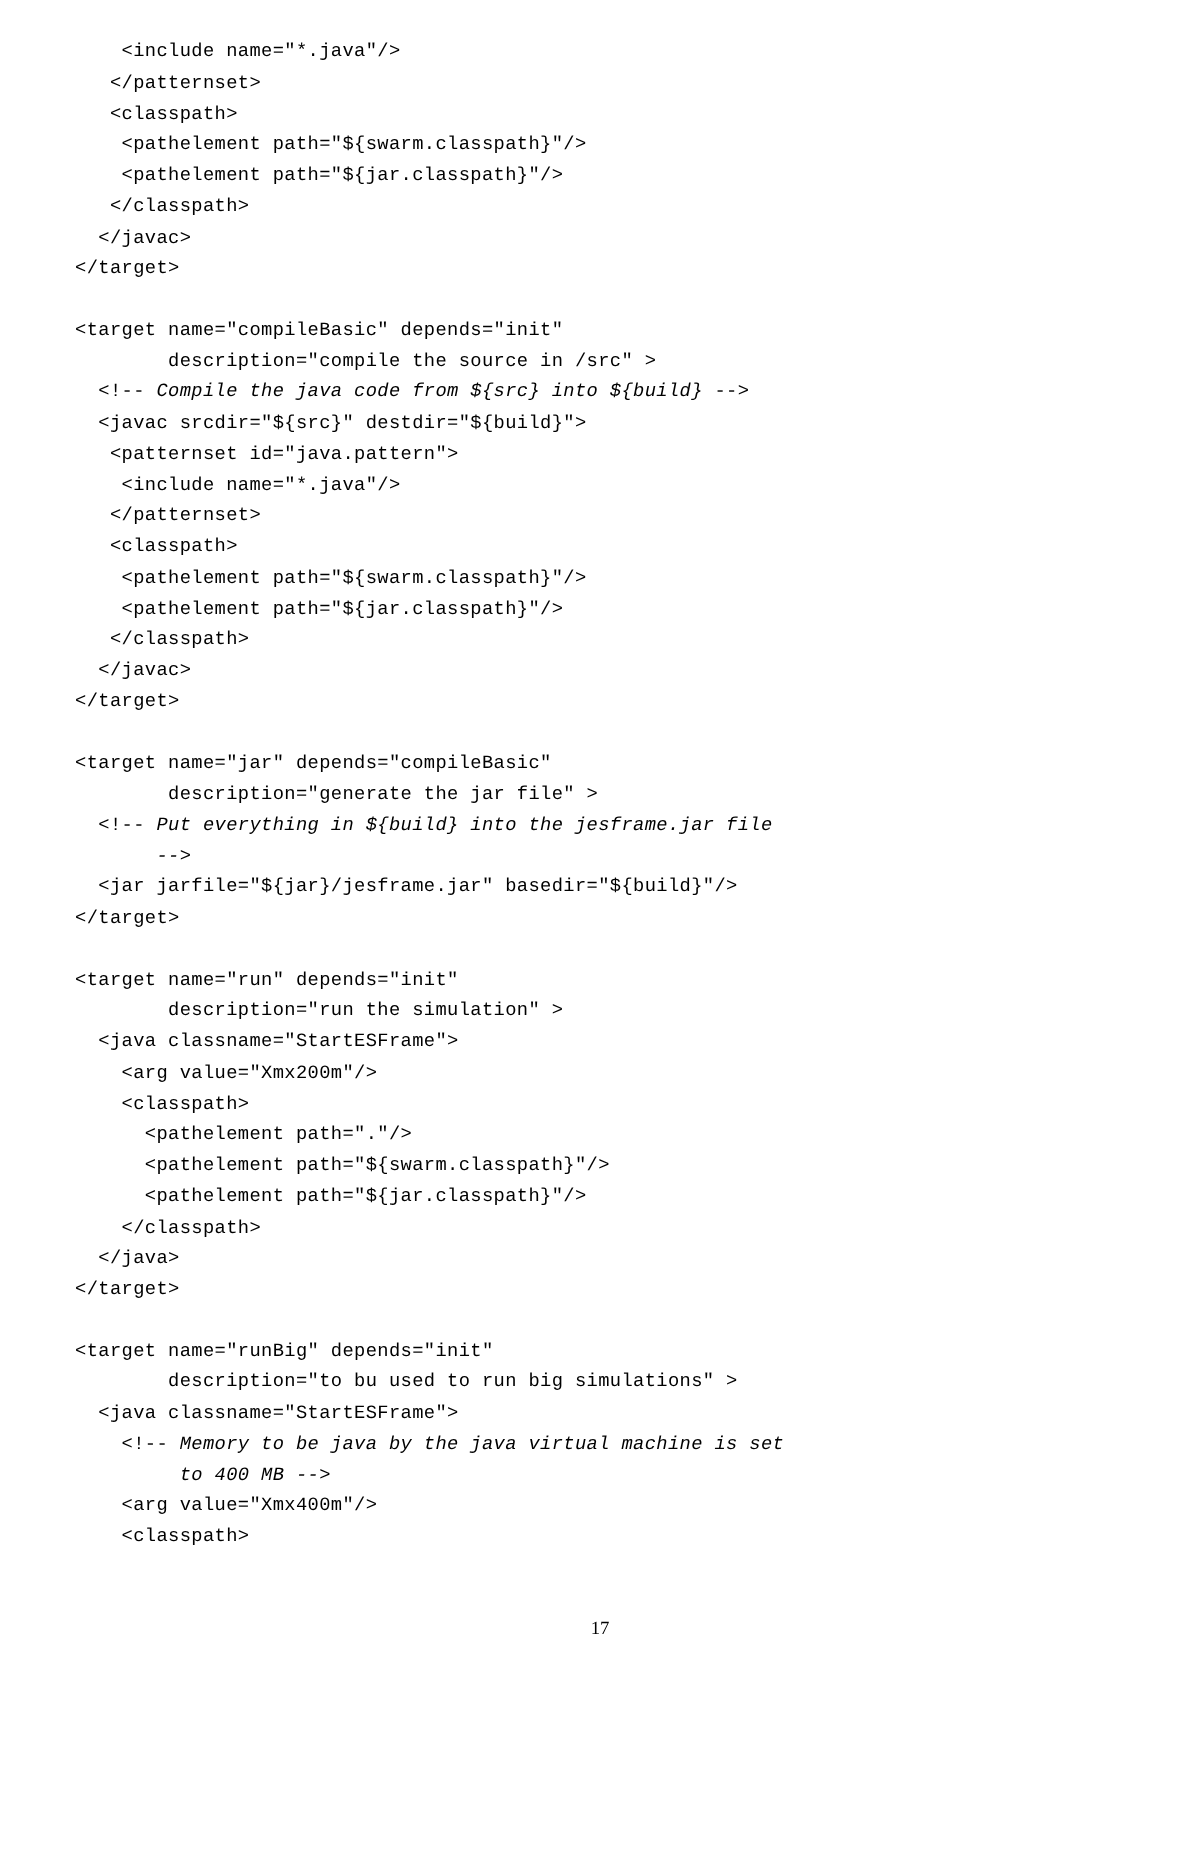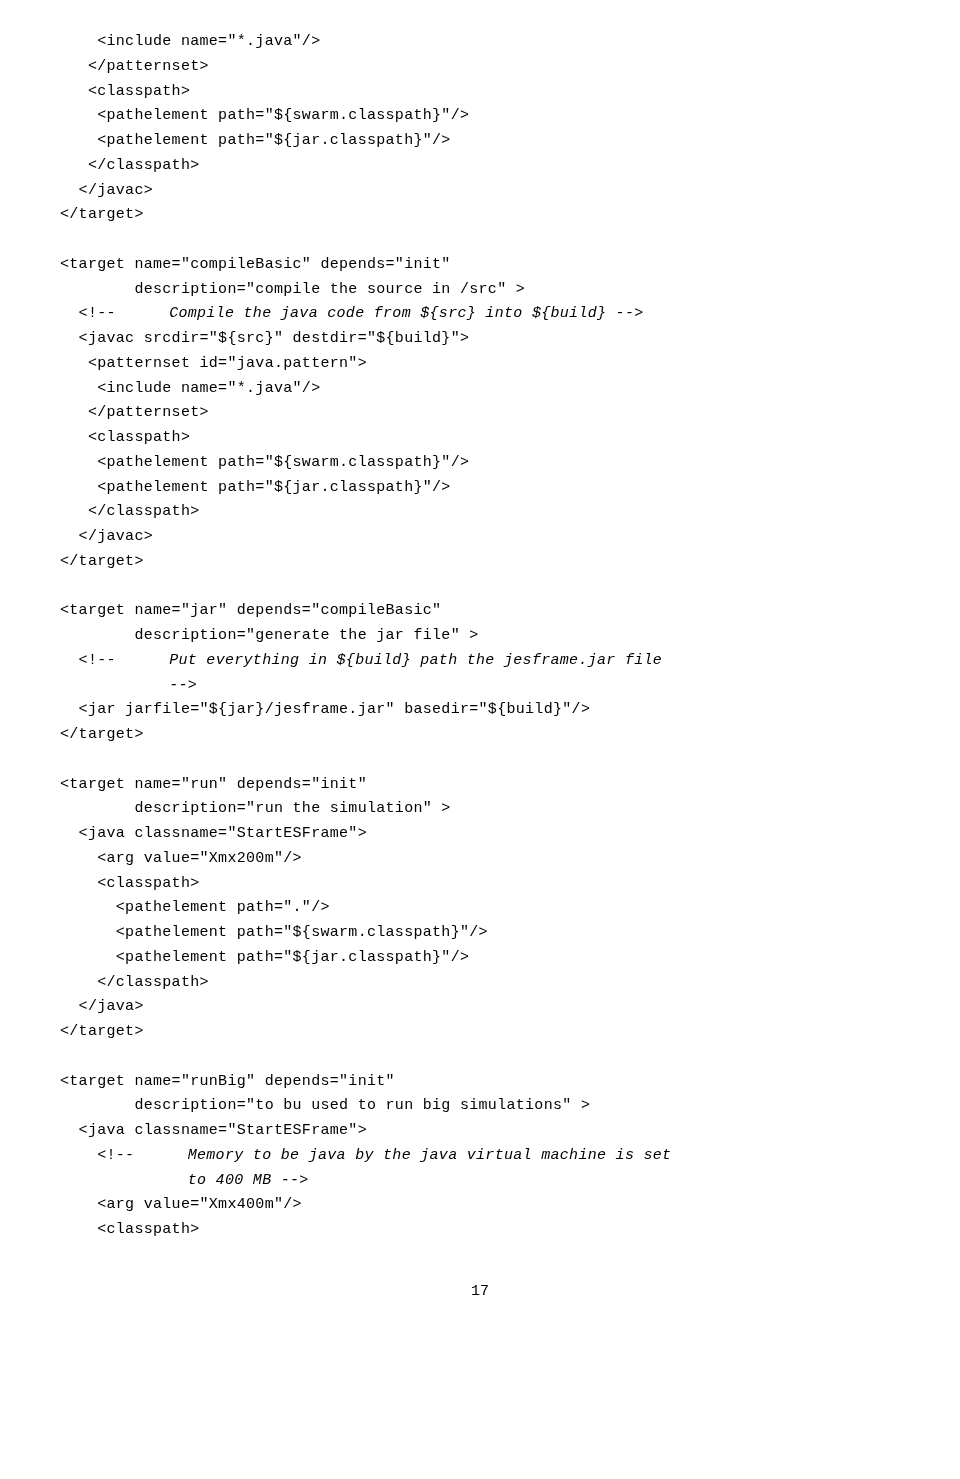--- a/index.html
+++ b/index.html
@@ -19,28 +19,27 @@
     }
 
     .code-block {
       white-space: pre;
       line-height: 1.65;
       letter-spacing: 0.02em;
     }
 
     .italic {
       font-style: italic;
-      margin-left: 44px;
     }
 
     .page-number {
       text-align: center;
-      margin-top: 40px;
+      margin-top: 52px;
       font-size: 15px;
-      font-family: Liberation Mono, monospace;
+      font-family: Liberation Serif, serif;
     }
   </style>
 </head>
 <body>
 
 <div class="code-block"><span>    &lt;include name="*.java"/&gt;</span>
 <span>   &lt;/patternset&gt;</span>
 <span>   &lt;classpath&gt;</span>
 <span>    &lt;pathelement path="${swarm.classpath}"/&gt;</span>
 <span>    &lt;pathelement path="${jar.classpath}"/&gt;</span>
@@ -57,21 +56,21 @@
 <span>   &lt;/patternset&gt;</span>
 <span>   &lt;classpath&gt;</span>
 <span>    &lt;pathelement path="${swarm.classpath}"/&gt;</span>
 <span>    &lt;pathelement path="${jar.classpath}"/&gt;</span>
 <span>   &lt;/classpath&gt;</span>
 <span>  &lt;/javac&gt;</span>
 <span>&lt;/target&gt;</span>
 <span></span>
 <span>&lt;target name="jar" depends="compileBasic"</span>
 <span>        description="generate the jar file" &gt;</span>
-<span>  &lt;!-- <span class="italic">Put everything in ${build} path the jesframe.jar file</span></span>
+<span>  &lt;!-- <span class="italic">Put everything in ${build} into the jesframe.jar file</span></span>
 <span>       <span class="italic">--&gt;</span></span>
 <span>  &lt;jar jarfile="${jar}/jesframe.jar" basedir="${build}"/&gt;</span>
 <span>&lt;/target&gt;</span>
 <span></span>
 <span>&lt;target name="run" depends="init"</span>
 <span>        description="run the simulation" &gt;</span>
 <span>  &lt;java classname="StartESFrame"&gt;</span>
 <span>    &lt;arg value="Xmx200m"/&gt;</span>
 <span>    &lt;classpath&gt;</span>
 <span>      &lt;pathelement path="."/&gt;</span>

